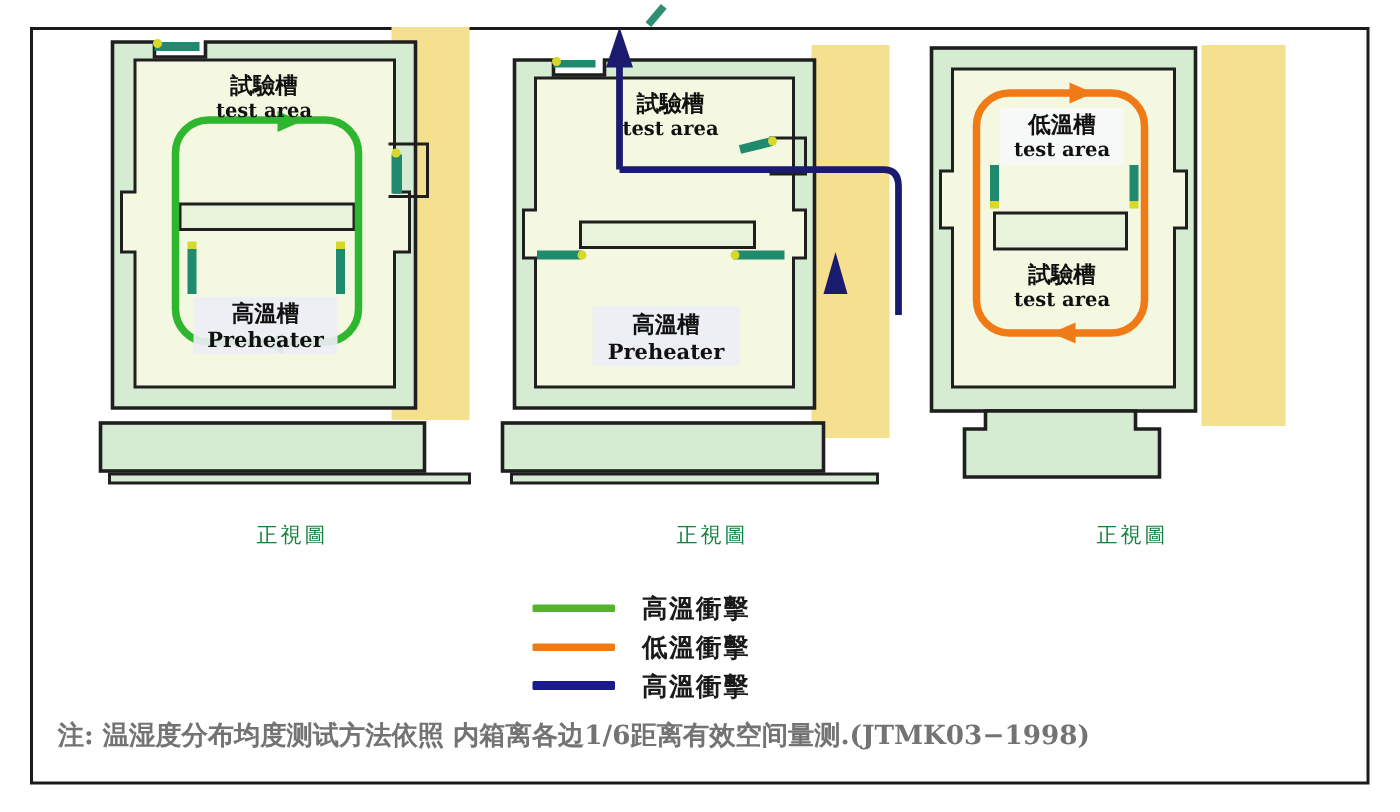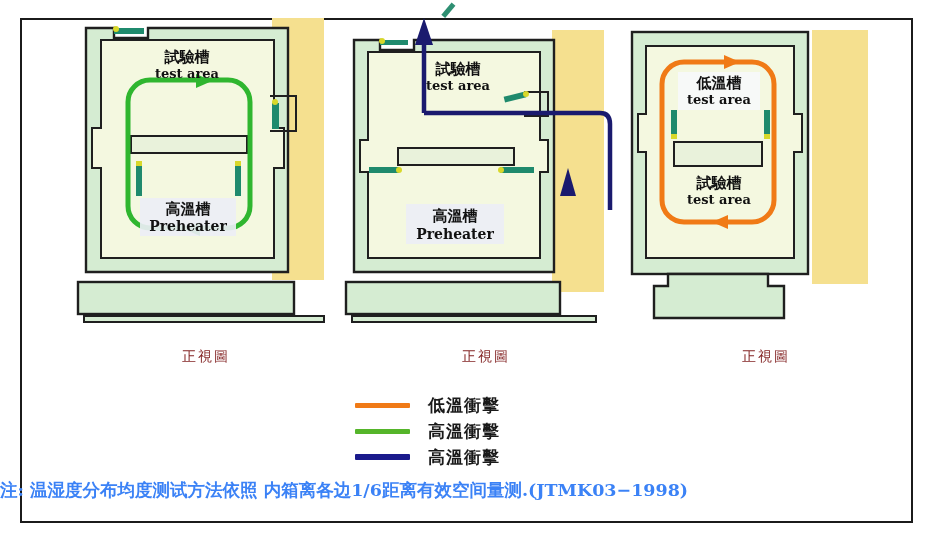--- a/index.html
+++ b/index.html
@@ -3,40 +3,40 @@
 <meta charset="utf-8">
 <style>
   html,body{margin:0;padding:0;background:#ffffff;}
   body{font-family:"Liberation Sans","DejaVu Sans",sans-serif;}
 
   #page{position:relative;width:933px;height:541px;background:#ffffff;overflow:hidden;}
 
   .frame{position:absolute;left:20px;top:18px;width:893px;height:505px;
          border:2px solid #1b1b1b;box-sizing:border-box;background:#fff;}
 
-  .panels{position:absolute;left:16px;top:0;width:775px;height:380px;}
+  .panels{position:absolute;left:5px;top:0;width:775px;height:380px;}
 
   .panel{position:absolute;top:0;width:300px;height:380px;}
   .panel-1{left:40px;}
   .panel-2{left:320px;}
   .panel-3{left:600px;}
 
   .caption{position:absolute;width:100%;text-align:center;top:348px;
-           font-family:"DejaVu Sans",sans-serif;font-size:14px;color:#7f1d1d;
+           font-family:"DejaVu Sans",sans-serif;font-size:14px;color:#15803d;
            letter-spacing:2px;}
 
   .legend{position:absolute;left:355px;top:392px;width:240px;}
   .legend-row{display:flex;align-items:center;height:26px;}
   .legend-swatch{width:55px;height:5px;margin-right:18px;border-radius:1px;}
   .legend-label{font-family:"DejaVu Sans",sans-serif;font-size:17px;color:#1a1a1a;
                 letter-spacing:1px;font-weight:600;}
 
-  .note{position:absolute;left:0;top:478px;width:765px;text-align:left;
+  .note{position:absolute;left:0;top:478px;width:765px;text-align:center;
         font-family:"DejaVu Serif","Liberation Serif",serif;
-        font-size:17.5px;font-weight:bold;color:#3b82f6;letter-spacing:0px;
+        font-size:17.5px;font-weight:bold;color:#737373;letter-spacing:0px;
         white-space:nowrap;}
 
   svg{display:block;}
 </style>
 </head>
 <body>
 
 <div id="page">
   <div class="frame"></div>
 
@@ -142,26 +142,26 @@
         <text x="103" y="104" text-anchor="middle" font-family="DejaVu Serif, serif" font-size="13" font-weight="bold" fill="#111">test  area</text>
         <text x="103" y="188" text-anchor="middle" font-family="DejaVu Sans, sans-serif" font-size="15" font-weight="bold" fill="#111">試驗槽</text>
         <text x="103" y="204" text-anchor="middle" font-family="DejaVu Serif, serif" font-size="13" font-weight="bold" fill="#111">test  area</text>
       </svg>
       <div class="caption">正視圖</div>
     </div>
   </div>
 
   <div class="legend">
     <div class="legend-row">
+      <div class="legend-swatch" style="background:#55b52a"></div>
+      <div class="legend-label">高溫衝擊</div>
+    </div>
+    <div class="legend-row">
       <div class="legend-swatch" style="background:#f07a16"></div>
       <div class="legend-label">低溫衝擊</div>
-    </div>
-    <div class="legend-row">
-      <div class="legend-swatch" style="background:#55b52a"></div>
-      <div class="legend-label">高溫衝擊</div>
     </div>
     <div class="legend-row">
       <div class="legend-swatch" style="background:#1a1a8c;height:6px"></div>
       <div class="legend-label">高溫衝擊</div>
     </div>
   </div>
 
   <div class="note">注: 温湿度分布均度测试方法依照 内箱离各边1/6距离有效空间量测.(JTMK03−1998)</div>
 </div>
 

